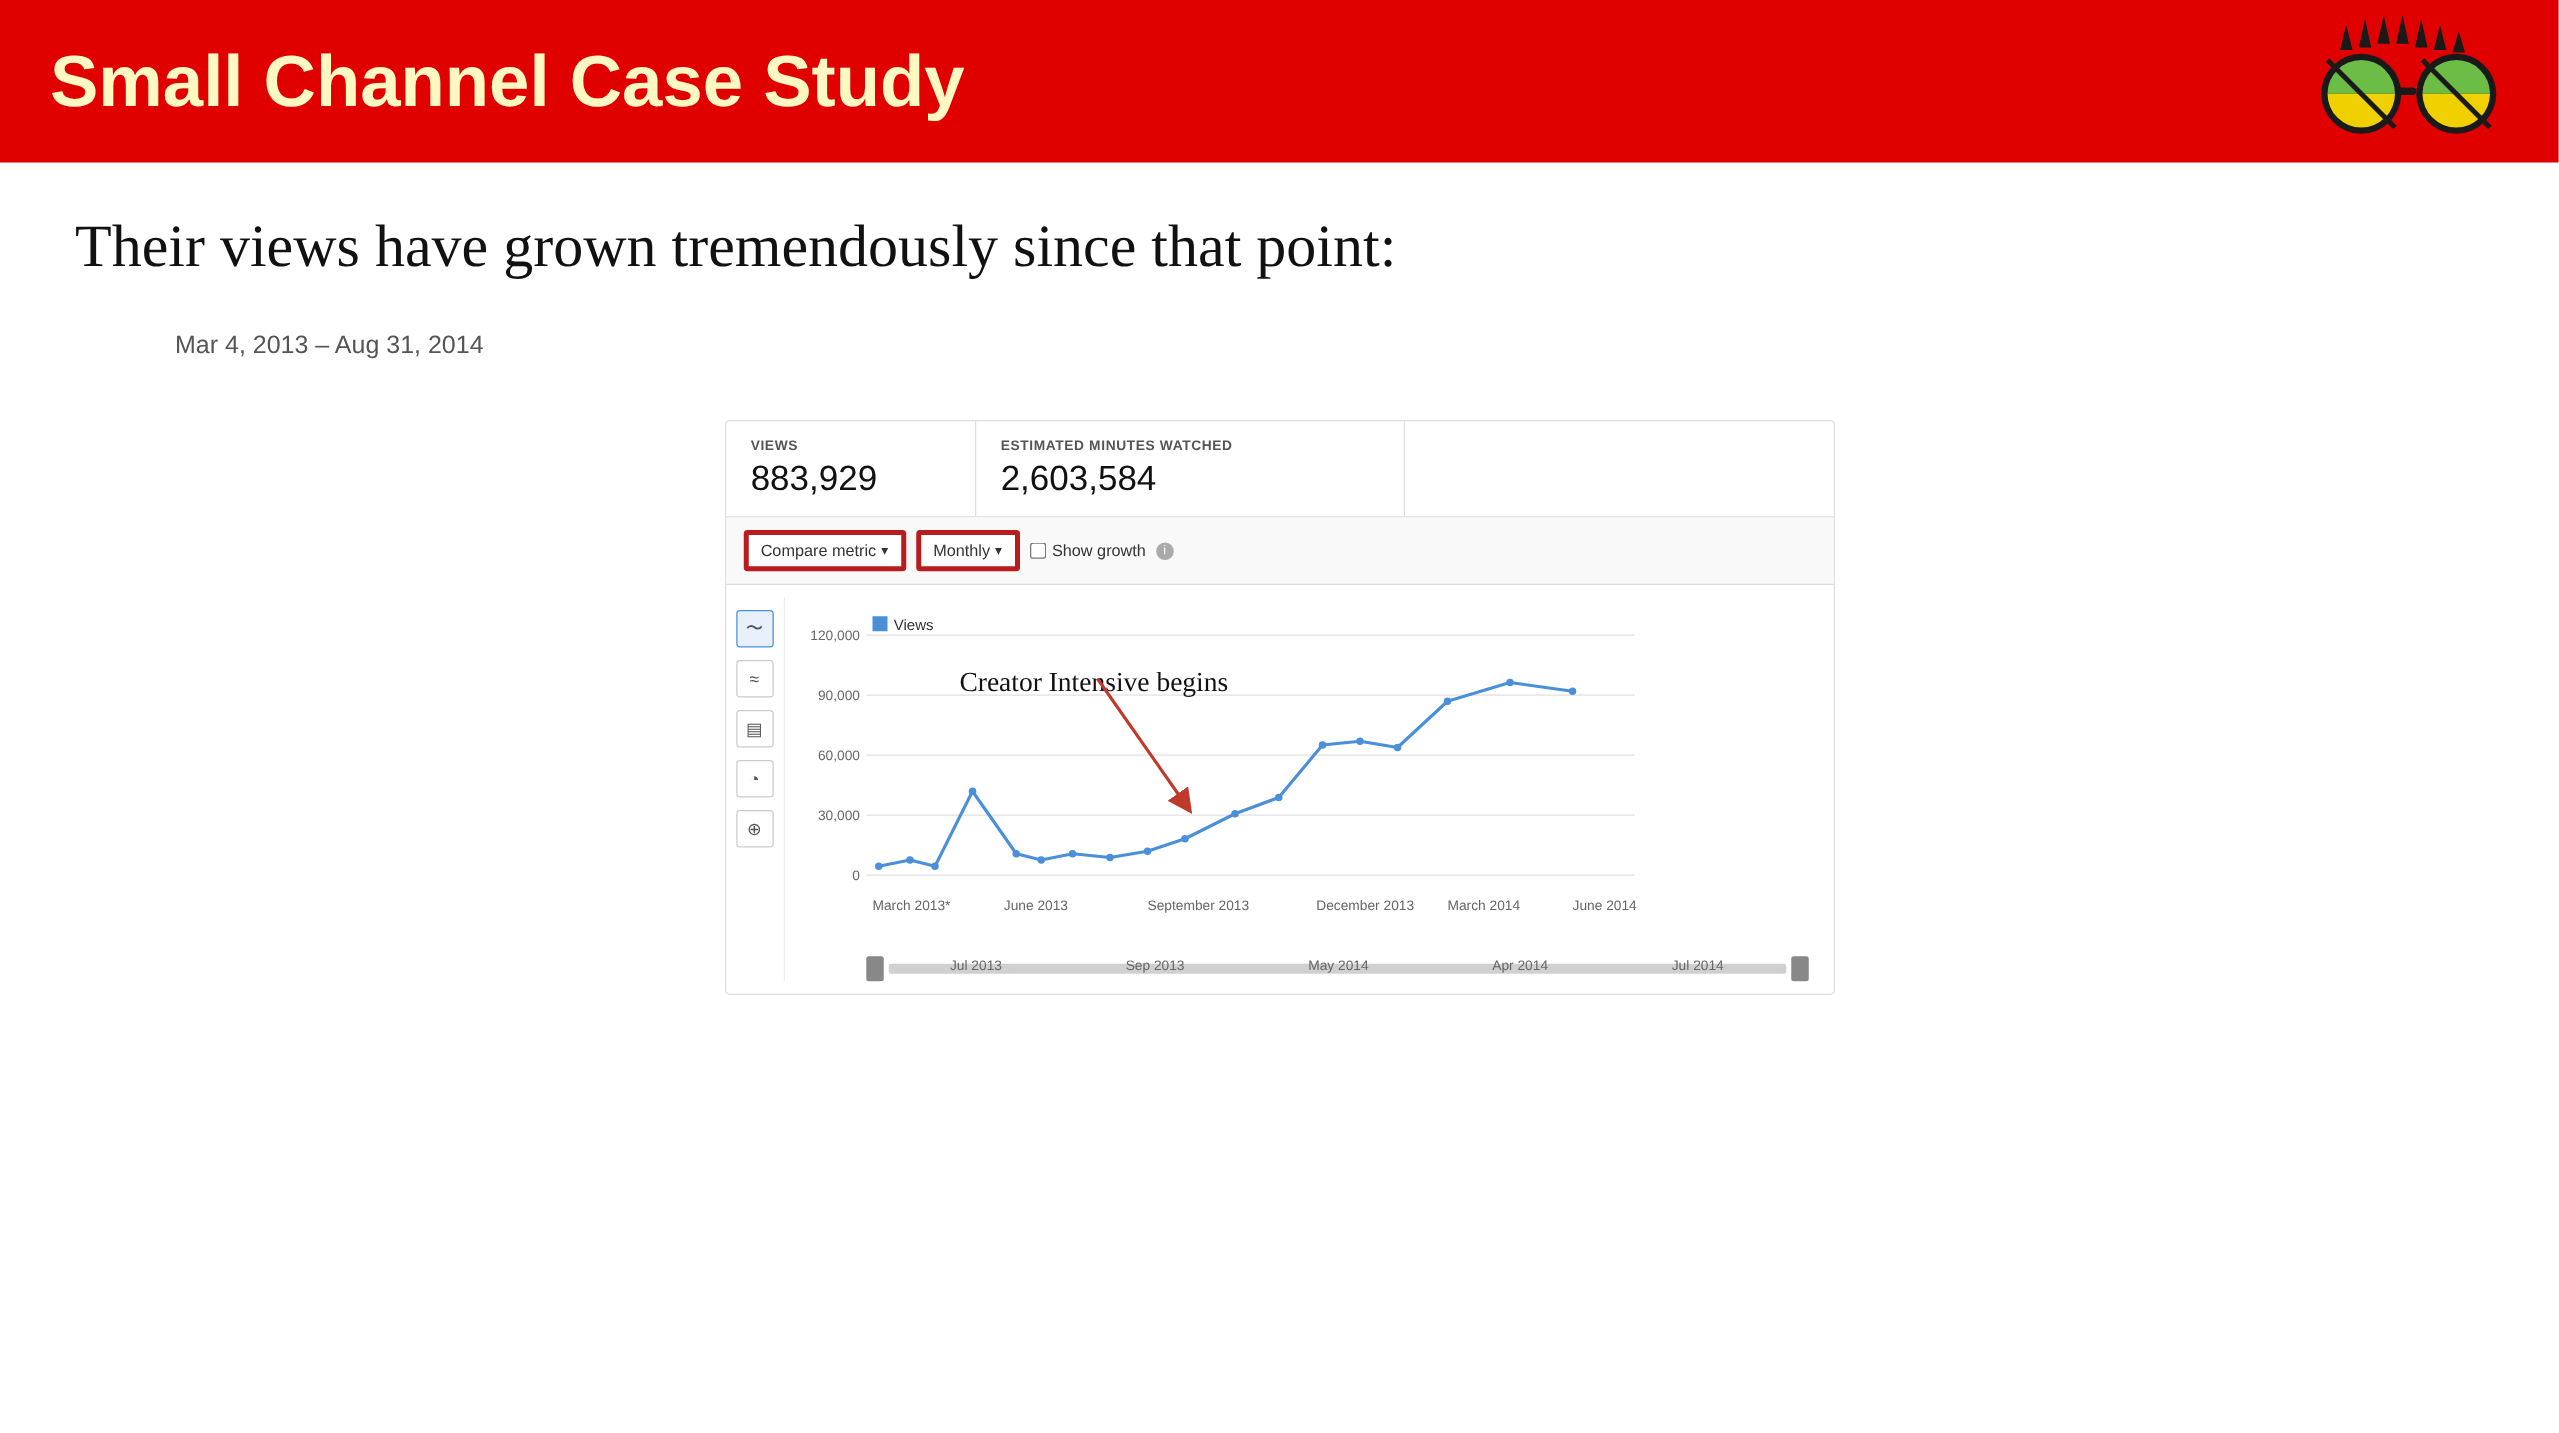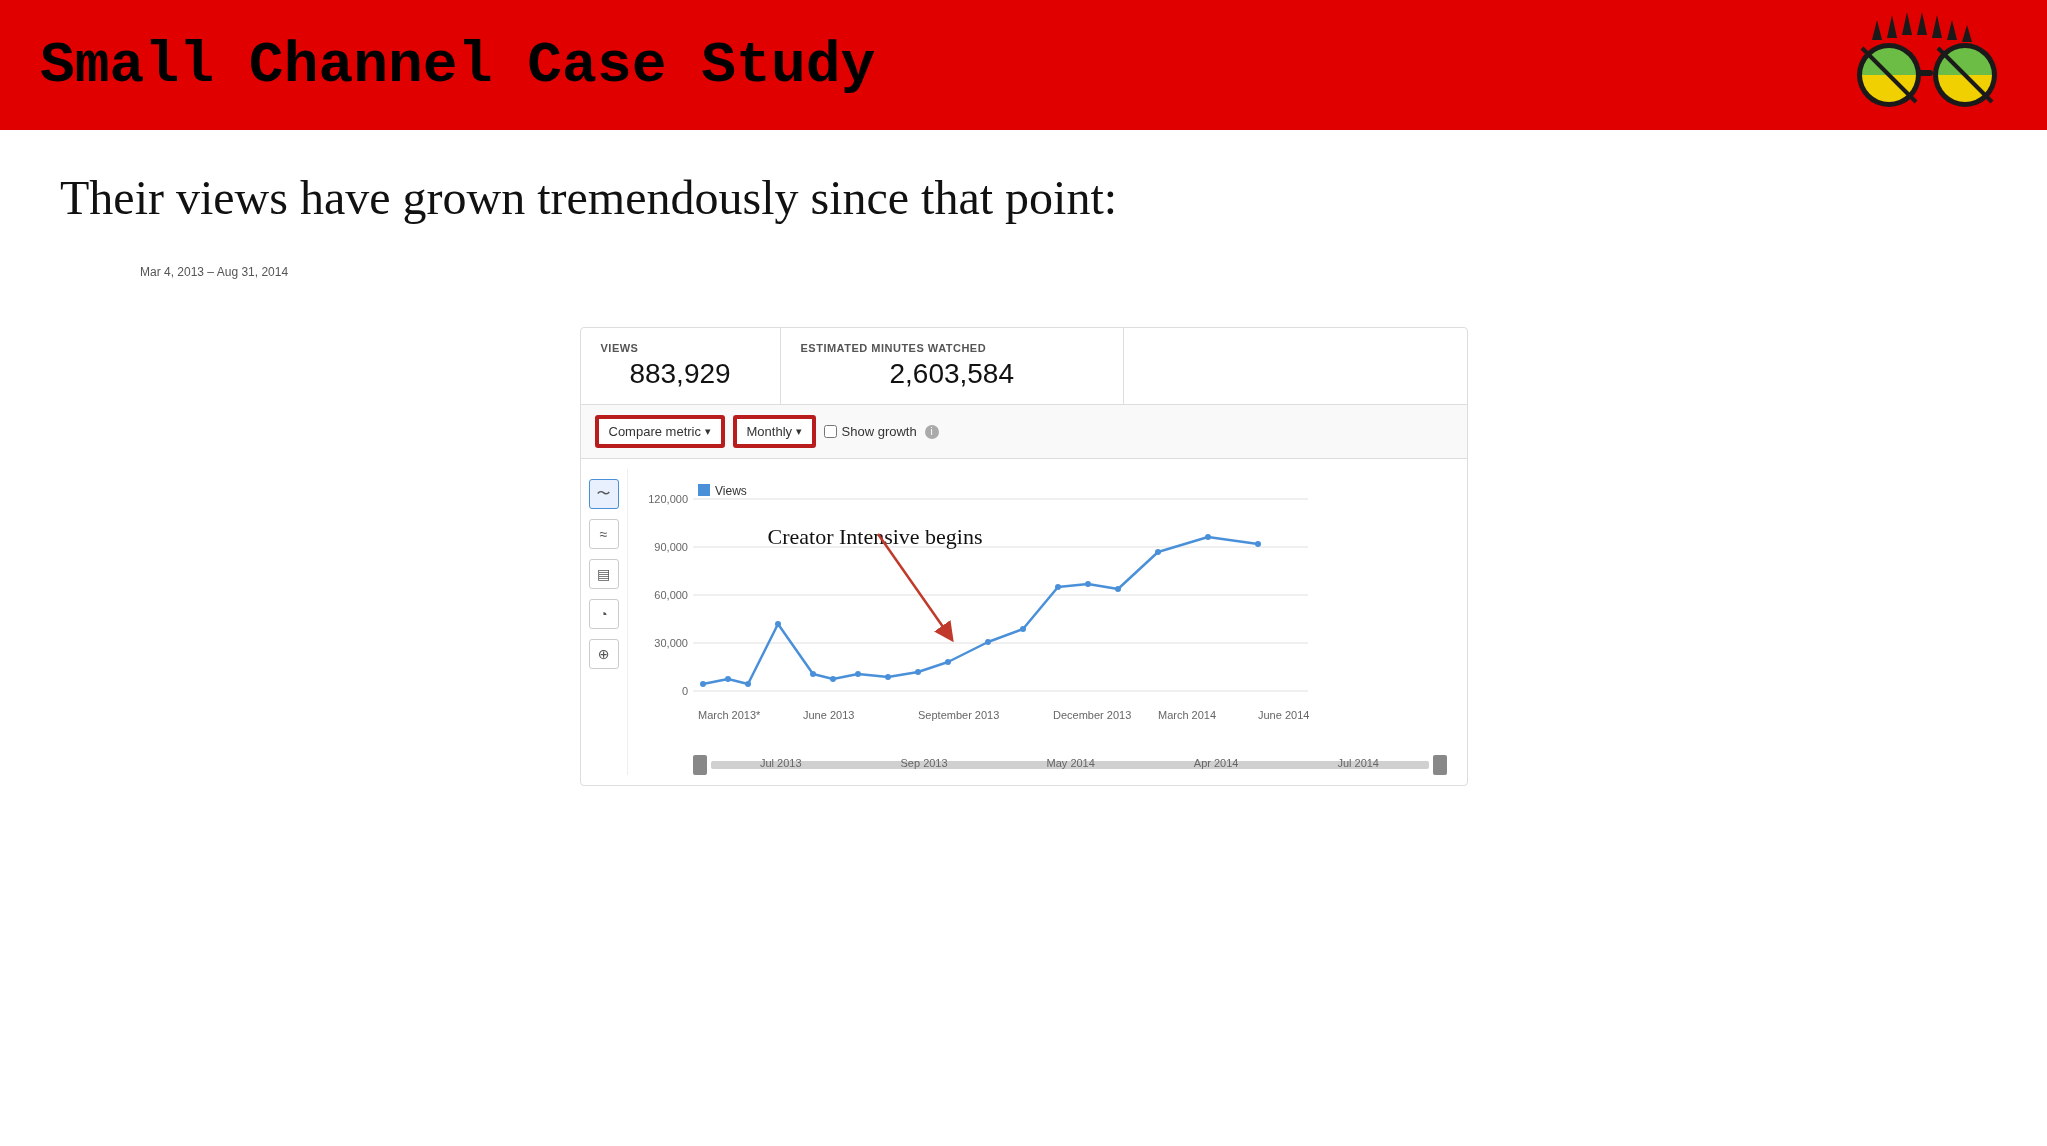--- a/index.html
+++ b/index.html
@@ -8,24 +8,24 @@
     
     .header {
       background: #e00000;
       height: 130px;
       display: flex;
       align-items: center;
       padding: 0 40px;
       position: relative;
     }
     .header-title {
-      color: #000000;
+      color: #fef9c3;
       font-size: 58px;
       font-weight: bold;
-      font-family: Liberation Mono, monospace;
+      font-family: Liberation Sans, sans-serif;
     }
     .logo {
       position: absolute;
       right: 40px;
       top: 10px;
       width: 180px;
       height: 110px;
     }
 
     
@@ -42,21 +42,21 @@
     
     .analytics-panel {
       background: #fff;
       border: 1px solid #ddd;
       border-radius: 4px;
       width: 780px;
       margin: 0 auto;
       padding: 0;
     }
     .date-range {
-      font-size: 12px;
+      font-size: 20px;
       color: #555;
       margin-bottom: 28px;
       padding: 0 20px;
     }
 
     .metrics-row {
       display: flex;
       border-bottom: 1px solid #ddd;
     }
     .metric-box {
@@ -69,21 +69,20 @@
       font-size: 11px;
       font-weight: bold;
       color: #555;
       text-transform: uppercase;
       letter-spacing: 0.5px;
     }
     .metric-value {
       font-size: 28px;
       color: #111;
       margin-top: 4px;
-      text-align: center;
     }
 
     .controls-row {
       display: flex;
       align-items: center;
       padding: 10px 14px;
       gap: 8px;
       border-bottom: 1px solid #ddd;
       background: #f9f9f9;
     }

